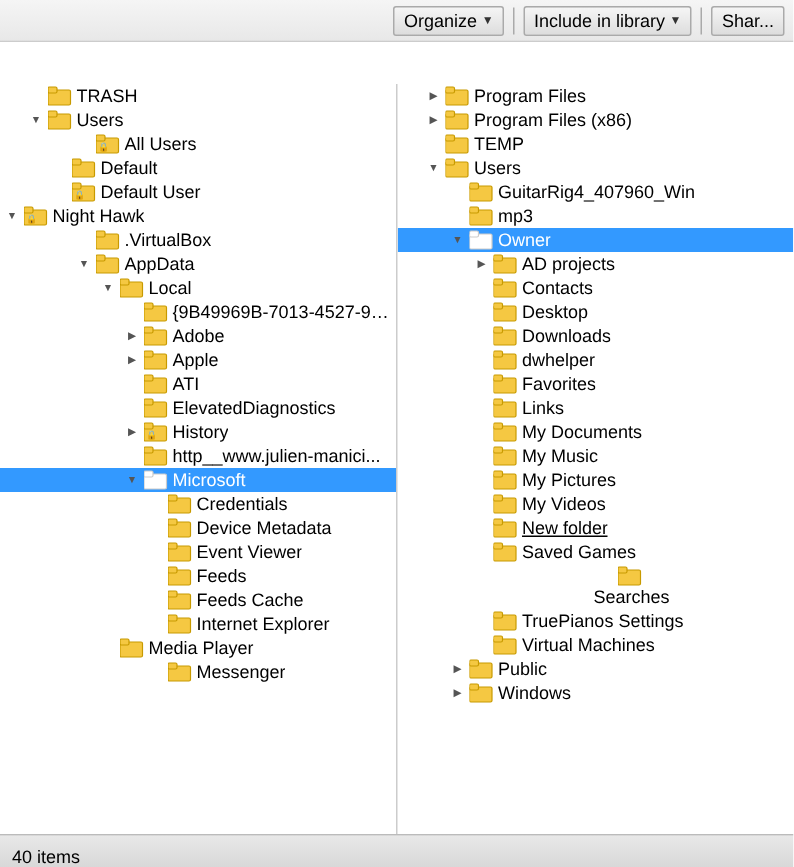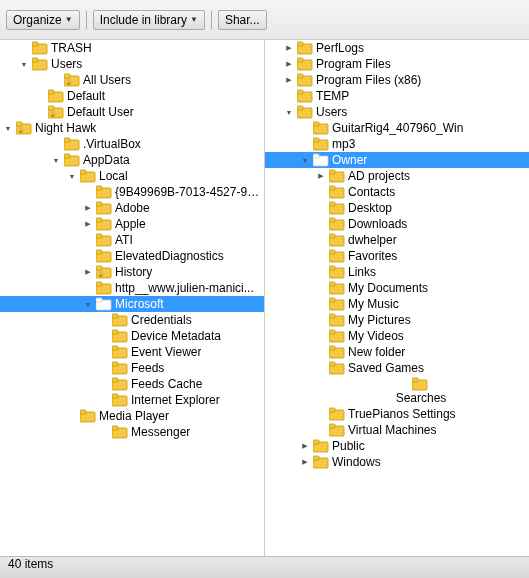--- a/index.html
+++ b/index.html
@@ -15,21 +15,22 @@
     }
 
     
     .toolbar {
       display: flex;
       align-items: center;
       background: linear-gradient(to bottom, #f5f5f5, #e8e8e8);
       border-bottom: 1px solid #ccc;
       padding: 3px 6px;
       gap: 4px;
-      height: 40px;
+      height: 28px;
+      justify-content: flex-end;
     }
     .toolbar-btn {
       display: flex;
       align-items: center;
       gap: 3px;
       padding: 2px 6px;
       background: linear-gradient(to bottom, #f5f5f5, #ddd);
       border: 1px solid #aaa;
       border-radius: 2px;
       cursor: pointer;
@@ -44,20 +45,21 @@
       background: #aaa;
       height: 18px;
       margin: 0 2px;
     }
 
     
     .main-content {
       display: flex;
       flex: 1;
       overflow: hidden;
+      margin-top: 28px;
     }
 
     
     .left-pane {
       width: 265px;
       border-right: 1px solid #ccc;
       overflow-y: auto;
       overflow-x: hidden;
       background: #fff;
       position: relative;
@@ -108,21 +110,21 @@
       color: #000;
       overflow: hidden;
       text-overflow: ellipsis;
     }
 
     .status-bar {
       background: linear-gradient(to bottom, #e8e8e8, #d8d8d8);
       border-top: 1px solid #bbb;
       height: 22px;
       display: flex;
-      align-items: flex-start;
+      align-items: flex-end;
       padding: 0 8px;
     }
 
     .right-pane .tree-item.selected {
       background: #3399ff;
     }
   </style>
 </head>
 <body>
 
@@ -377,29 +379,20 @@
 
   <div class="right-pane">
     <div id="right-tree">
         <div class="tree-item" style="padding-left: 16px; display: flex; align-items: center;">
           <span style="width:16px;display:inline-flex;align-items:center;justify-content:center;flex-shrink:0;font-size:7px;color:#555;">▶</span>
           <svg width="16" height="14" viewBox="0 0 16 14" style="flex-shrink:0;margin-right:3px;">
     <rect x="0" y="3" width="15" height="10" rx="1" fill="#f5c842" stroke="#c89a00" stroke-width="0.8"></rect>
     <rect x="0" y="1" width="6" height="4" rx="1" fill="#f5c842" stroke="#c89a00" stroke-width="0.8"></rect>
 
   </svg>
-          <span class="item-label" style="">PerfLogs</span>
-        </div>
-        <div class="tree-item" style="padding-left: 16px; display: flex; align-items: center;">
-          <span style="width:16px;display:inline-flex;align-items:center;justify-content:center;flex-shrink:0;font-size:7px;color:#555;">▶</span>
-          <svg width="16" height="14" viewBox="0 0 16 14" style="flex-shrink:0;margin-right:3px;">
-    <rect x="0" y="3" width="15" height="10" rx="1" fill="#f5c842" stroke="#c89a00" stroke-width="0.8"></rect>
-    <rect x="0" y="1" width="6" height="4" rx="1" fill="#f5c842" stroke="#c89a00" stroke-width="0.8"></rect>
-
-  </svg>
           <span class="item-label" style="">Program Files</span>
         </div>
         <div class="tree-item" style="padding-left: 16px; display: flex; align-items: center;">
           <span style="width:16px;display:inline-flex;align-items:center;justify-content:center;flex-shrink:0;font-size:7px;color:#555;">▶</span>
           <svg width="16" height="14" viewBox="0 0 16 14" style="flex-shrink:0;margin-right:3px;">
     <rect x="0" y="3" width="15" height="10" rx="1" fill="#f5c842" stroke="#c89a00" stroke-width="0.8"></rect>
     <rect x="0" y="1" width="6" height="4" rx="1" fill="#f5c842" stroke="#c89a00" stroke-width="0.8"></rect>
 
   </svg>
           <span class="item-label" style="">Program Files (x86)</span>
@@ -541,21 +534,21 @@
         </div>
         <div class="tree-item" style="padding-left: 48px; display: flex; align-items: center;">
           <span style="width:16px;display:inline-block;flex-shrink:0;"></span>
           <svg width="16" height="14" viewBox="0 0 16 14" style="flex-shrink:0;margin-right:3px;">
     <rect x="0" y="3" width="15" height="10" rx="1" fill="#f5c842" stroke="#c89a00" stroke-width="0.8"></rect>
     <rect x="0" y="1" width="6" height="4" rx="1" fill="#f5c842" stroke="#c89a00" stroke-width="0.8"></rect>
 
   </svg>
           <span class="item-label" style="">My Videos</span>
         </div>
-        <div class="tree-item" style="padding-left: 48px; display: flex; align-items: center;">
+        <div class="tree-item" style="padding-left: 48px; display: flex; align-items: center; text-decoration: underline;">
           <span style="width:16px;display:inline-block;flex-shrink:0;"></span>
           <svg width="16" height="14" viewBox="0 0 16 14" style="flex-shrink:0;margin-right:3px;">
     <rect x="0" y="3" width="15" height="10" rx="1" fill="#f5c842" stroke="#c89a00" stroke-width="0.8"></rect>
     <rect x="0" y="1" width="6" height="4" rx="1" fill="#f5c842" stroke="#c89a00" stroke-width="0.8"></rect>
 
   </svg>
           <span class="item-label" style="">New folder</span>
         </div>
         <div class="tree-item" style="padding-left: 48px; display: flex; align-items: center;">
           <span style="width:16px;display:inline-block;flex-shrink:0;"></span>

